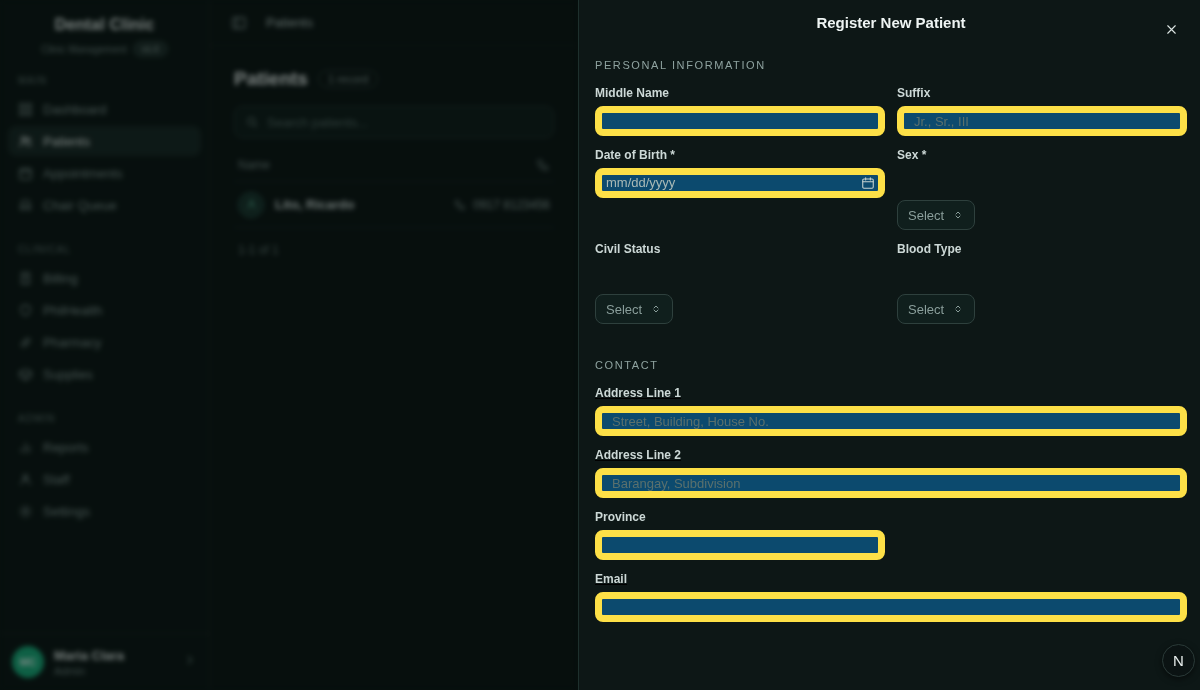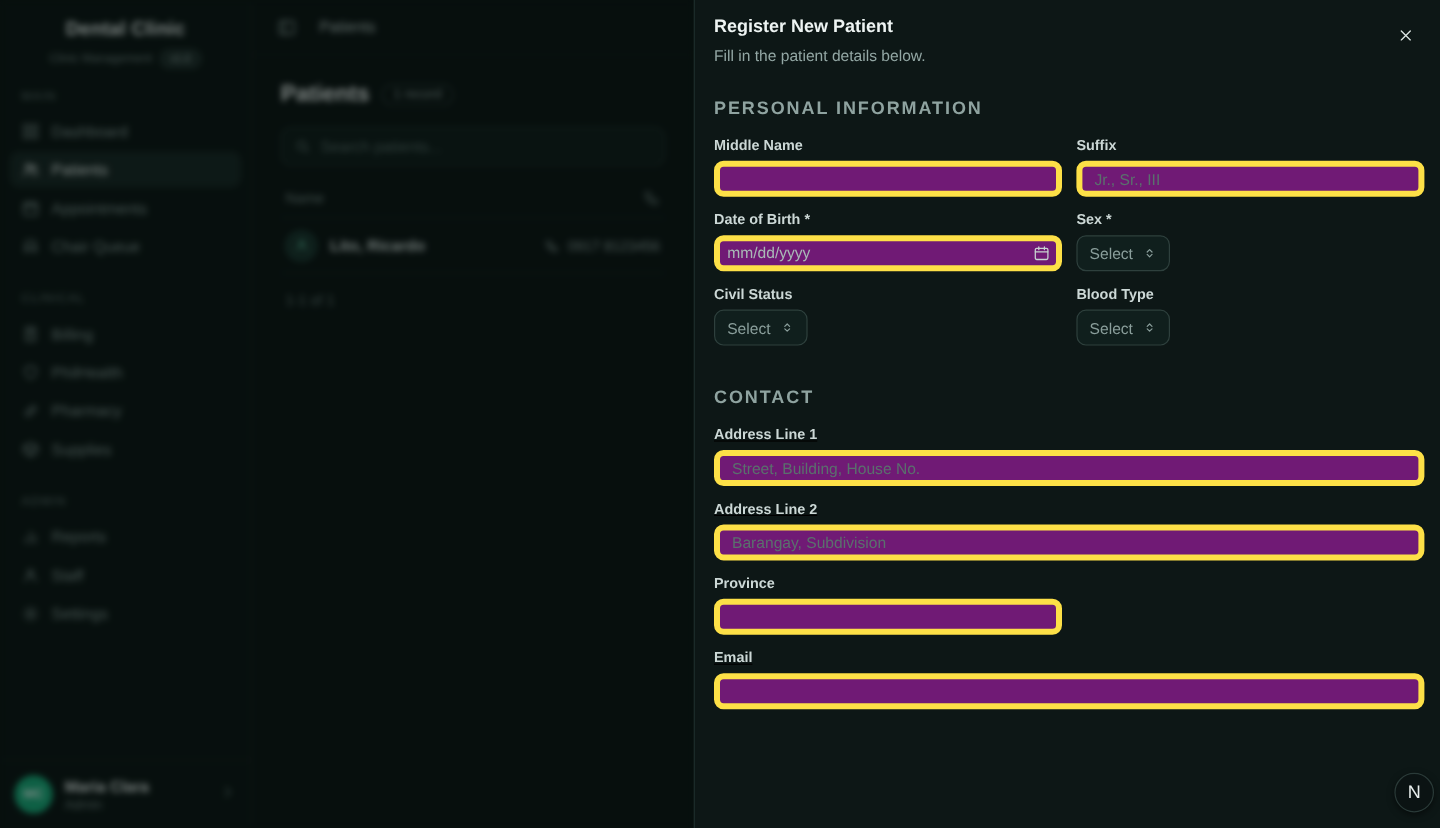--- a/index.html
+++ b/index.html
@@ -75,49 +75,49 @@
     stroke-linecap:round; stroke-linejoin:round; }
   .row-name { color:#c7d3d1; font-size:13px; font-weight:600; }
   .row-phone { display:flex; align-items:center; gap:7px; color:#8a9e9b; font-size:12px; }
   .row-phone svg { width:12px; height:12px; stroke:#8a9e9b; fill:none; stroke-width:1.8;
     stroke-linecap:round; stroke-linejoin:round; }
   .pagination { margin-top:15px; color:#5f7370; font-size:12px; padding:0 4px; }
 
   
   .drawer { width:622px; flex:none; height:690px; background:#0d1716;
     border-left:1px solid #1e302d; padding:14px 13px 0 16px; position:relative; overflow:hidden; }
-  .drawer-title { color:#eef4f3; font-size:15px; font-weight:bold; }
+  .drawer-title { color:#eef4f3; font-size:15px; font-weight:bold;text-align:center; }
   .drawer-sub { color:#93a7a4; font-size:13px; margin-top:8px; }
   .close-btn { position:absolute; top:18px; right:18px; width:22px; height:22px;
     display:flex; align-items:center; justify-content:center; cursor:pointer; border-radius:6px; }
   .close-btn svg { width:15px; height:15px; stroke:#dbe4e2; fill:none; stroke-width:1.8;
     stroke-linecap:round; }
-  .sect-label { color:#8fa3a0; font-size:15px; font-weight:bold; letter-spacing:1.6px;
+  .sect-label { color:#8fa3a0; font-size:11px; font-weight:normal; letter-spacing:1.6px;
     margin-top:28px; margin-bottom:15px; }
   .sect-label.contact { margin-top:35px; }
   .grid2 { display:grid; grid-template-columns:1fr 1fr; gap:12px; margin-bottom:12px; }
   .field { }
   .flabel { color:#ccd8d6; font-size:12px; font-weight:600; margin-bottom:6px; }
-  .tin { width:100%; height:30px; background:#701a75; border:5px solid #fde047;
+  .tin { width:100%; height:30px; background:#0c4a6e; border:7px solid #fde047;
     border-radius:8px; padding:0 10px; color:#e6eeec; font-size:13px; font-family:inherit;
     outline:none; }
   .tin::placeholder { color:#5a706d; }
   .in-wrap { position:relative; }
   .in-wrap.focused .tin { border-color:#34c89a;
     box-shadow:0 0 0 1px #2fbf93, 0 0 0 4px rgba(47,191,147,0.22); }
   .caret { position:absolute; left:11px; top:7px; width:1px; height:16px; background:#d2dcda; }
   .date-wrap { position:relative; }
   .date-wrap .tin { padding-right:32px; }
   .date-ph { position:absolute; left:11px; top:7px; color:#a9b9b6; font-size:13px; pointer-events:none; }
   .date-icon { position:absolute; right:10px; top:8px; width:14px; height:14px; }
   .date-icon svg { width:14px; height:14px; stroke:#c7d3d1; fill:none; stroke-width:1.8;
     stroke-linecap:round; stroke-linejoin:round; }
   .select { display:inline-flex; align-items:center; gap:8px; height:30px; background:#101f1d;
     border:1px solid #2e403d; border-radius:8px; padding:0 10px; color:#8a9e9b; font-size:13px;
-    cursor:pointer; width:fit-content; }
+    cursor:pointer; width:fit-content;margin-top:32px; }
   .select svg { width:12px; height:12px; stroke:#8a9e9b; fill:none; stroke-width:2;
     stroke-linecap:round; stroke-linejoin:round; }
   .full { margin-bottom:12px;text-decoration:underline; }
 
   .dev-badge { position:absolute; right:5px; bottom:13px; width:33px; height:33px;
     border-radius:50%; background:#0b1313; border:1px solid #2a3a38; color:#e8eeed;
     display:flex; align-items:center; justify-content:center; font-size:15px; z-index:30;
     box-shadow:0 2px 6px rgba(0,0,0,0.5); cursor:pointer; }
 </style>
 </head>
@@ -287,21 +287,20 @@
         <div class="pagination">1-1 of 1</div>
       </div>
     </div>
 
   </div>
   <div class="left-overlay"></div>
 </div>
 
 <div class="drawer">
   <div class="drawer-title">Register New Patient</div>
-  <div class="drawer-sub">Fill in the patient details below.</div>
   <div class="close-btn">
     <svg viewBox="0 0 24 24">
         <path d="M6 6l12 12M18 6L6 18"></path>
       </svg>
   </div>
 
   <div class="sect-label">PERSONAL INFORMATION</div>
 
 
   <div class="grid2">

